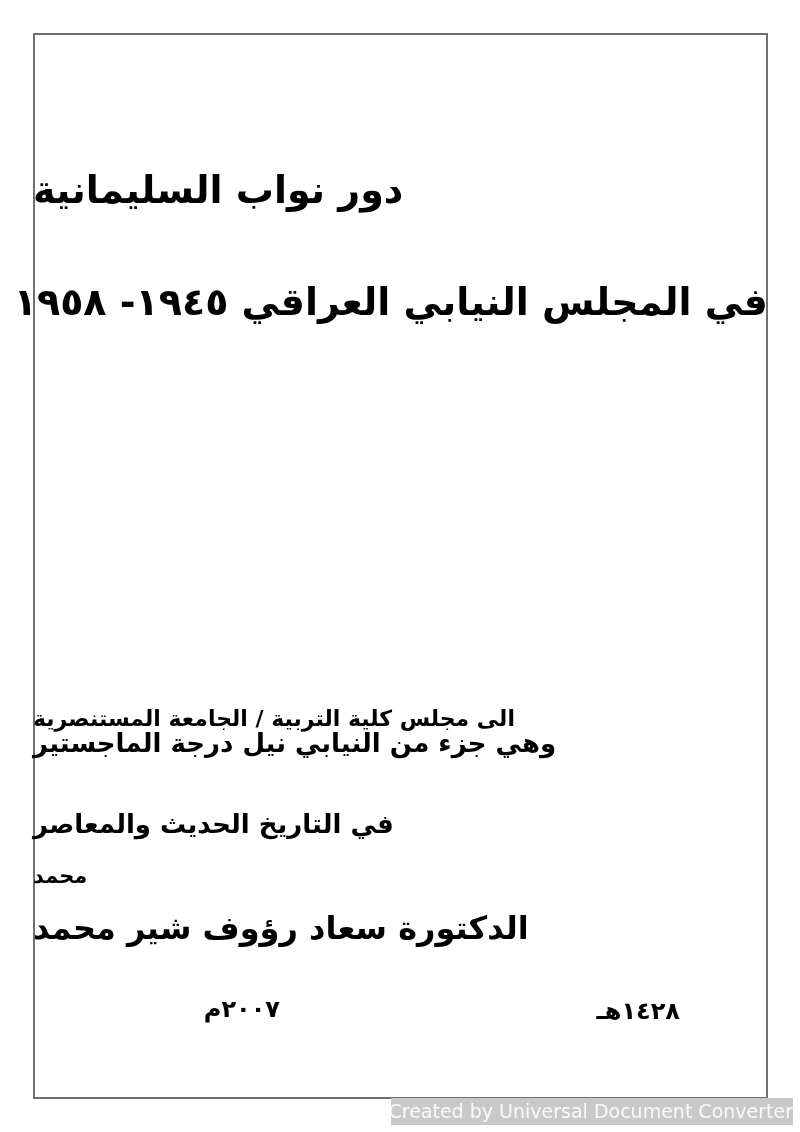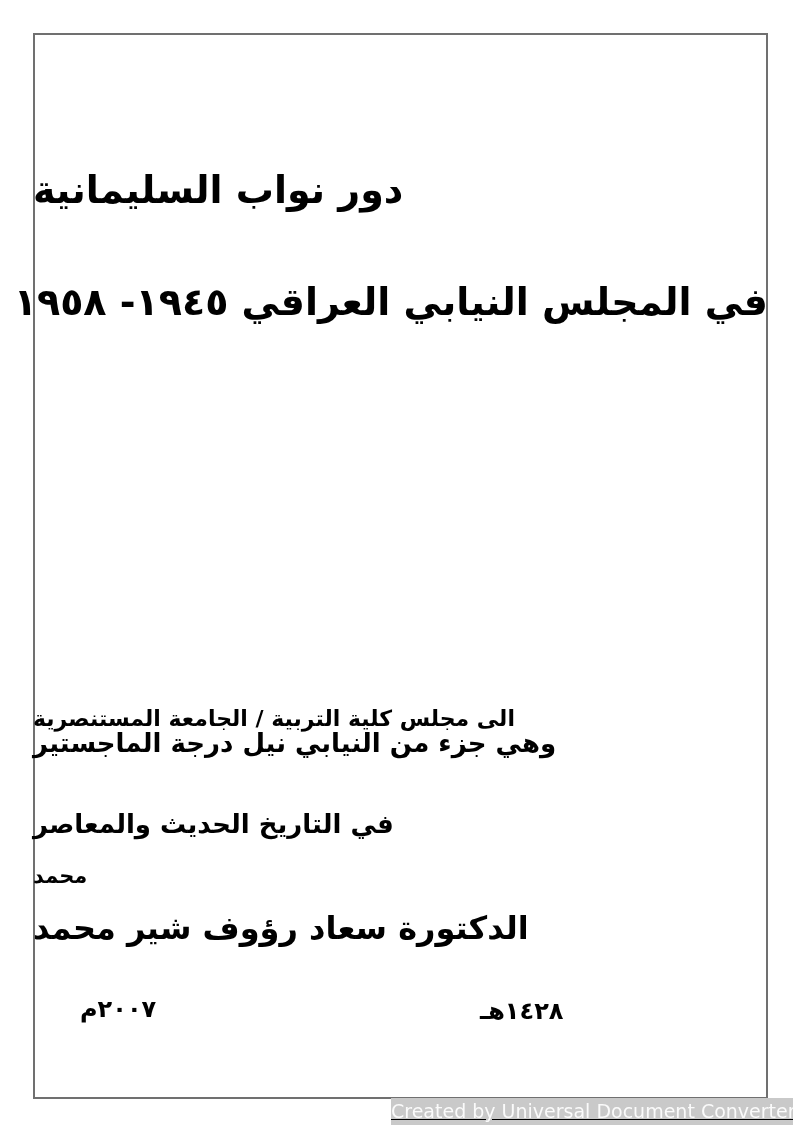--- a/index.html
+++ b/index.html
@@ -38,35 +38,34 @@
   .submitted { top: 474px; font-size: 21px; line-height: 30px; }
   .author    { top: 521px; font-size: 25px; line-height: 38px; }
   .council-a { top: 700px; font-size: 22px; line-height: 37px; }
   .council-b { top: 725px; font-size: 26px; line-height: 37px; }
   .council-c { top: 806px; font-size: 26px; line-height: 37px; }
   .sup-label { top: 862px; font-size: 21px; line-height: 28px; }
   .sup-name  { top: 891px; font-size: 32px; line-height: 34px; margin-top: 20px; }
   .date {
     position: absolute;
     top: 996px; width: 200px;
-    text-align: left; direction: rtl;
+    text-align: right; direction: rtl;
     font-size: 24px; line-height: 30px;
     font-weight: 700; color: #000000;
     white-space: nowrap;
   }
   .date-hijri { left: 480px; }
   .date-greg  { left: 80px; top: 994px; }
   .watermark-bar {
     position: absolute;
     left: 391px; top: 1098px;
     width: 402px; height: 27px;
     background: #c9c9c9;
-    display: flex; align-items: center; justify-content: flex-start;
+    display: flex; align-items: center; justify-content: flex-end;
     overflow: hidden;
-    text-decoration: underline;
   }
   .watermark-bar span {
     color: #fafafa;
     font-size: 19px;
     line-height: 27px;
     white-space: nowrap;
     font-family: "DejaVu Sans", sans-serif;
   }
 </style>
 </head>

